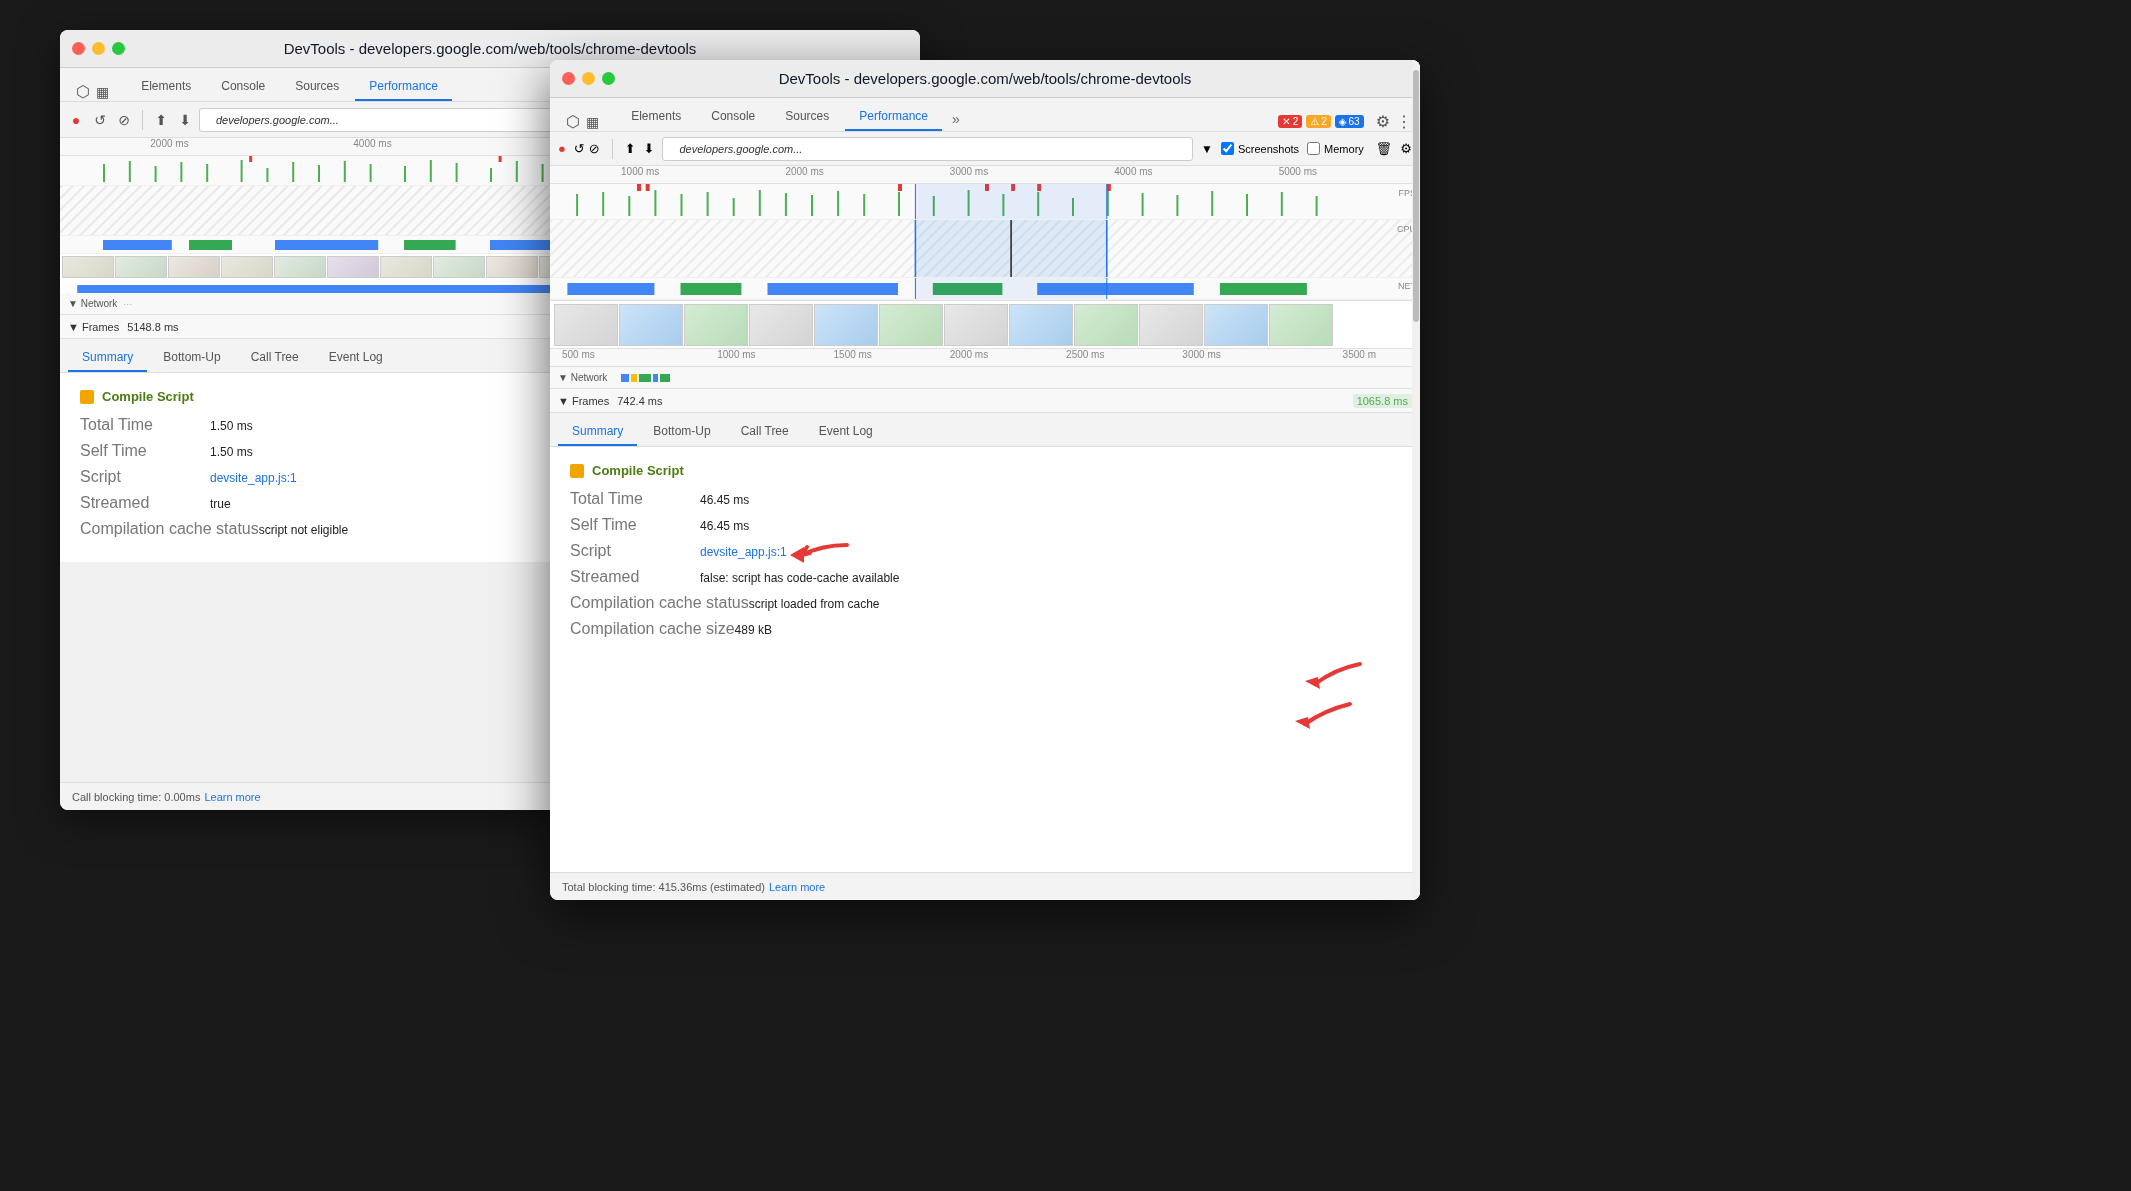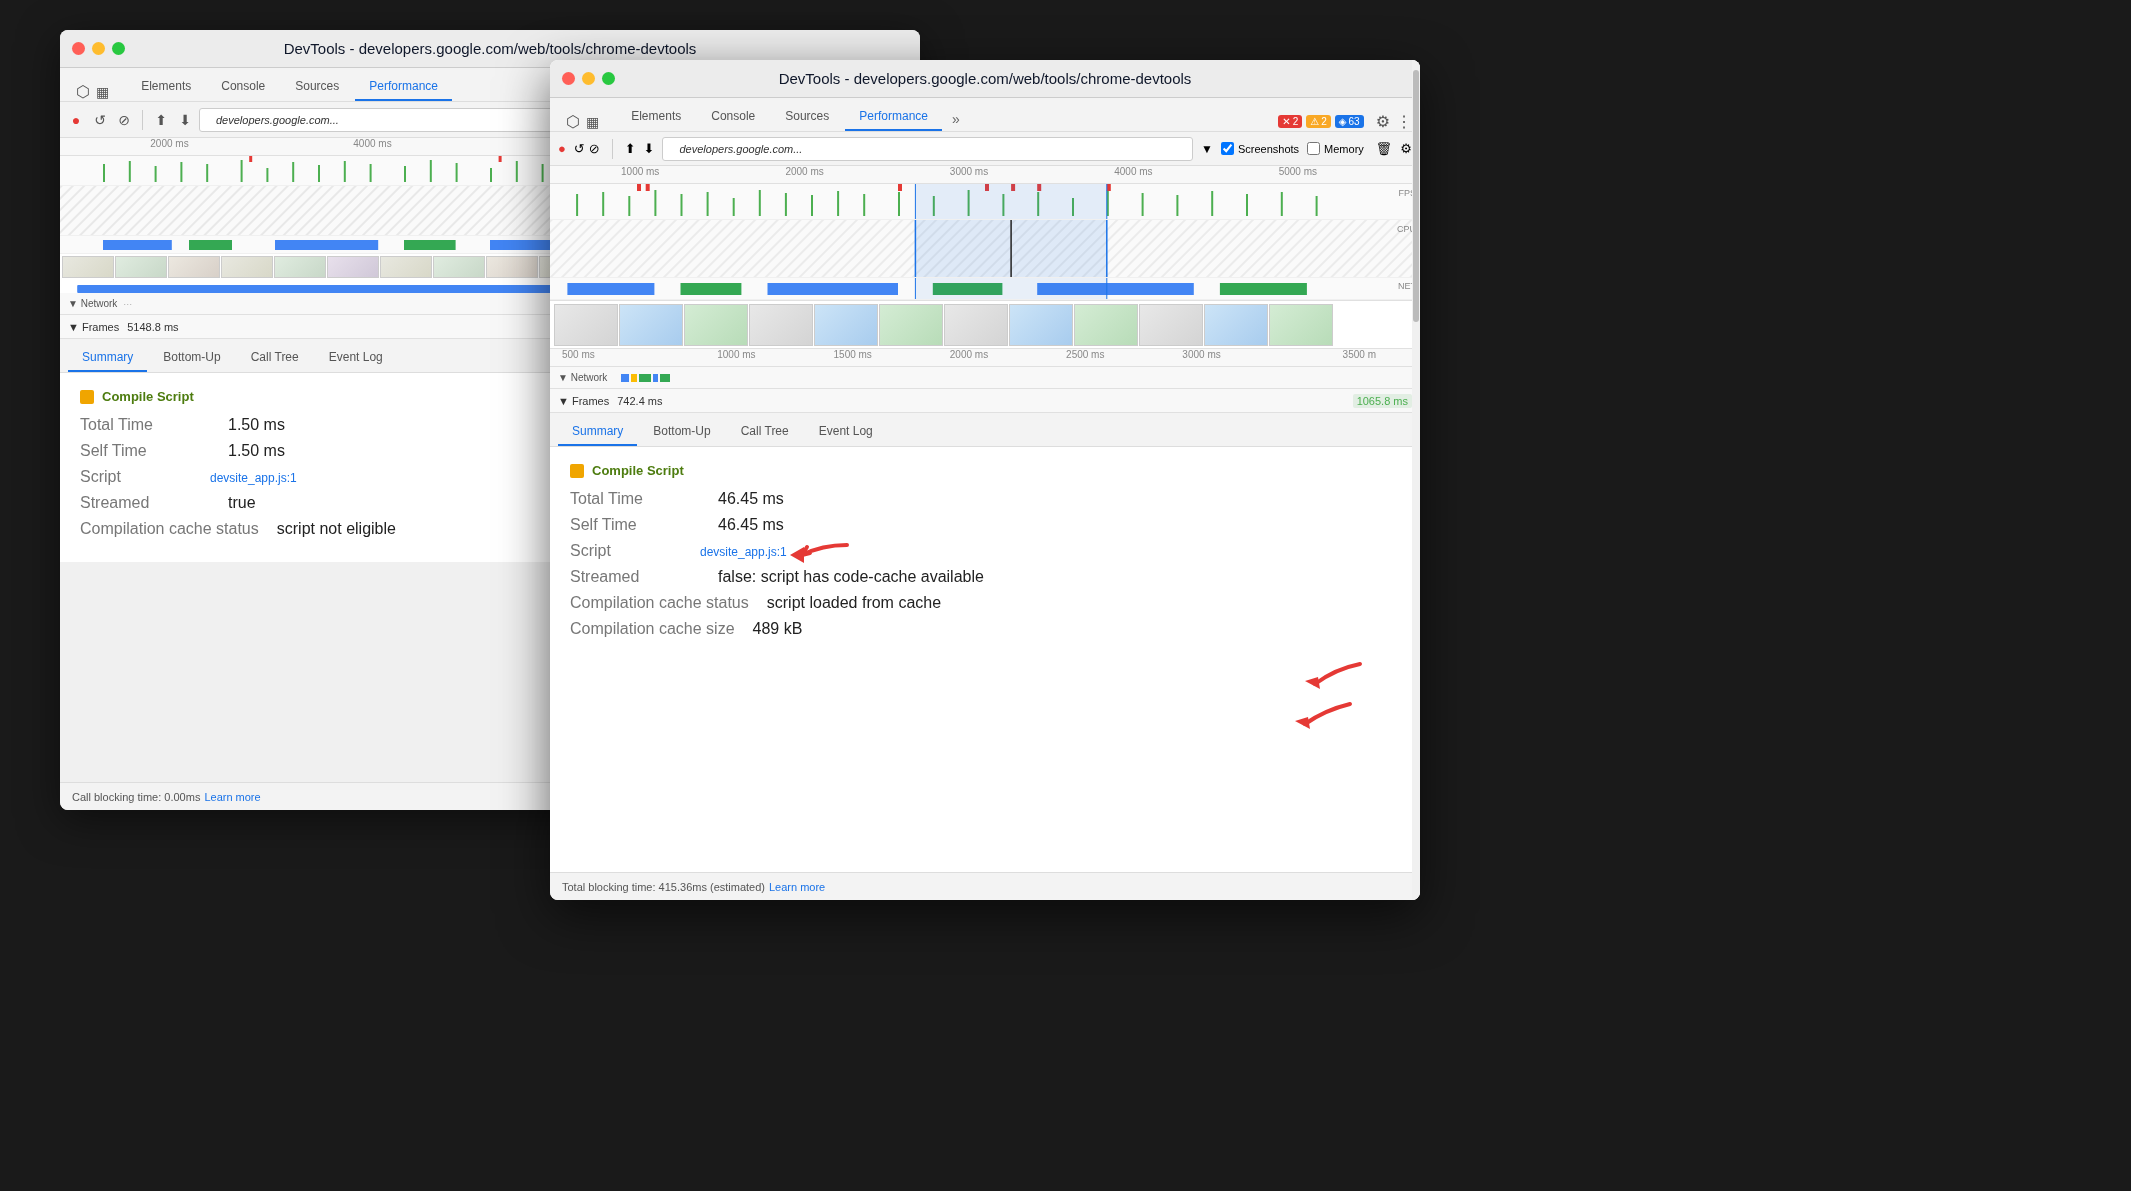--- a/index.html
+++ b/index.html
@@ -248,23 +248,22 @@
       gap: 0;
     }
 
     .info-label {
       font-size: 16px;
       color: #777;
       min-width: 130px;
     }
 
     .info-value {
-      font-size: 16px;
+      font-size: 12px;
       color: #222;
-      margin-left: 18px;
     }
 
     .info-link {
       font-size: 12px;
       color: #1a73e8;
       text-decoration: none;
     }
 
     
     .status-bar {

